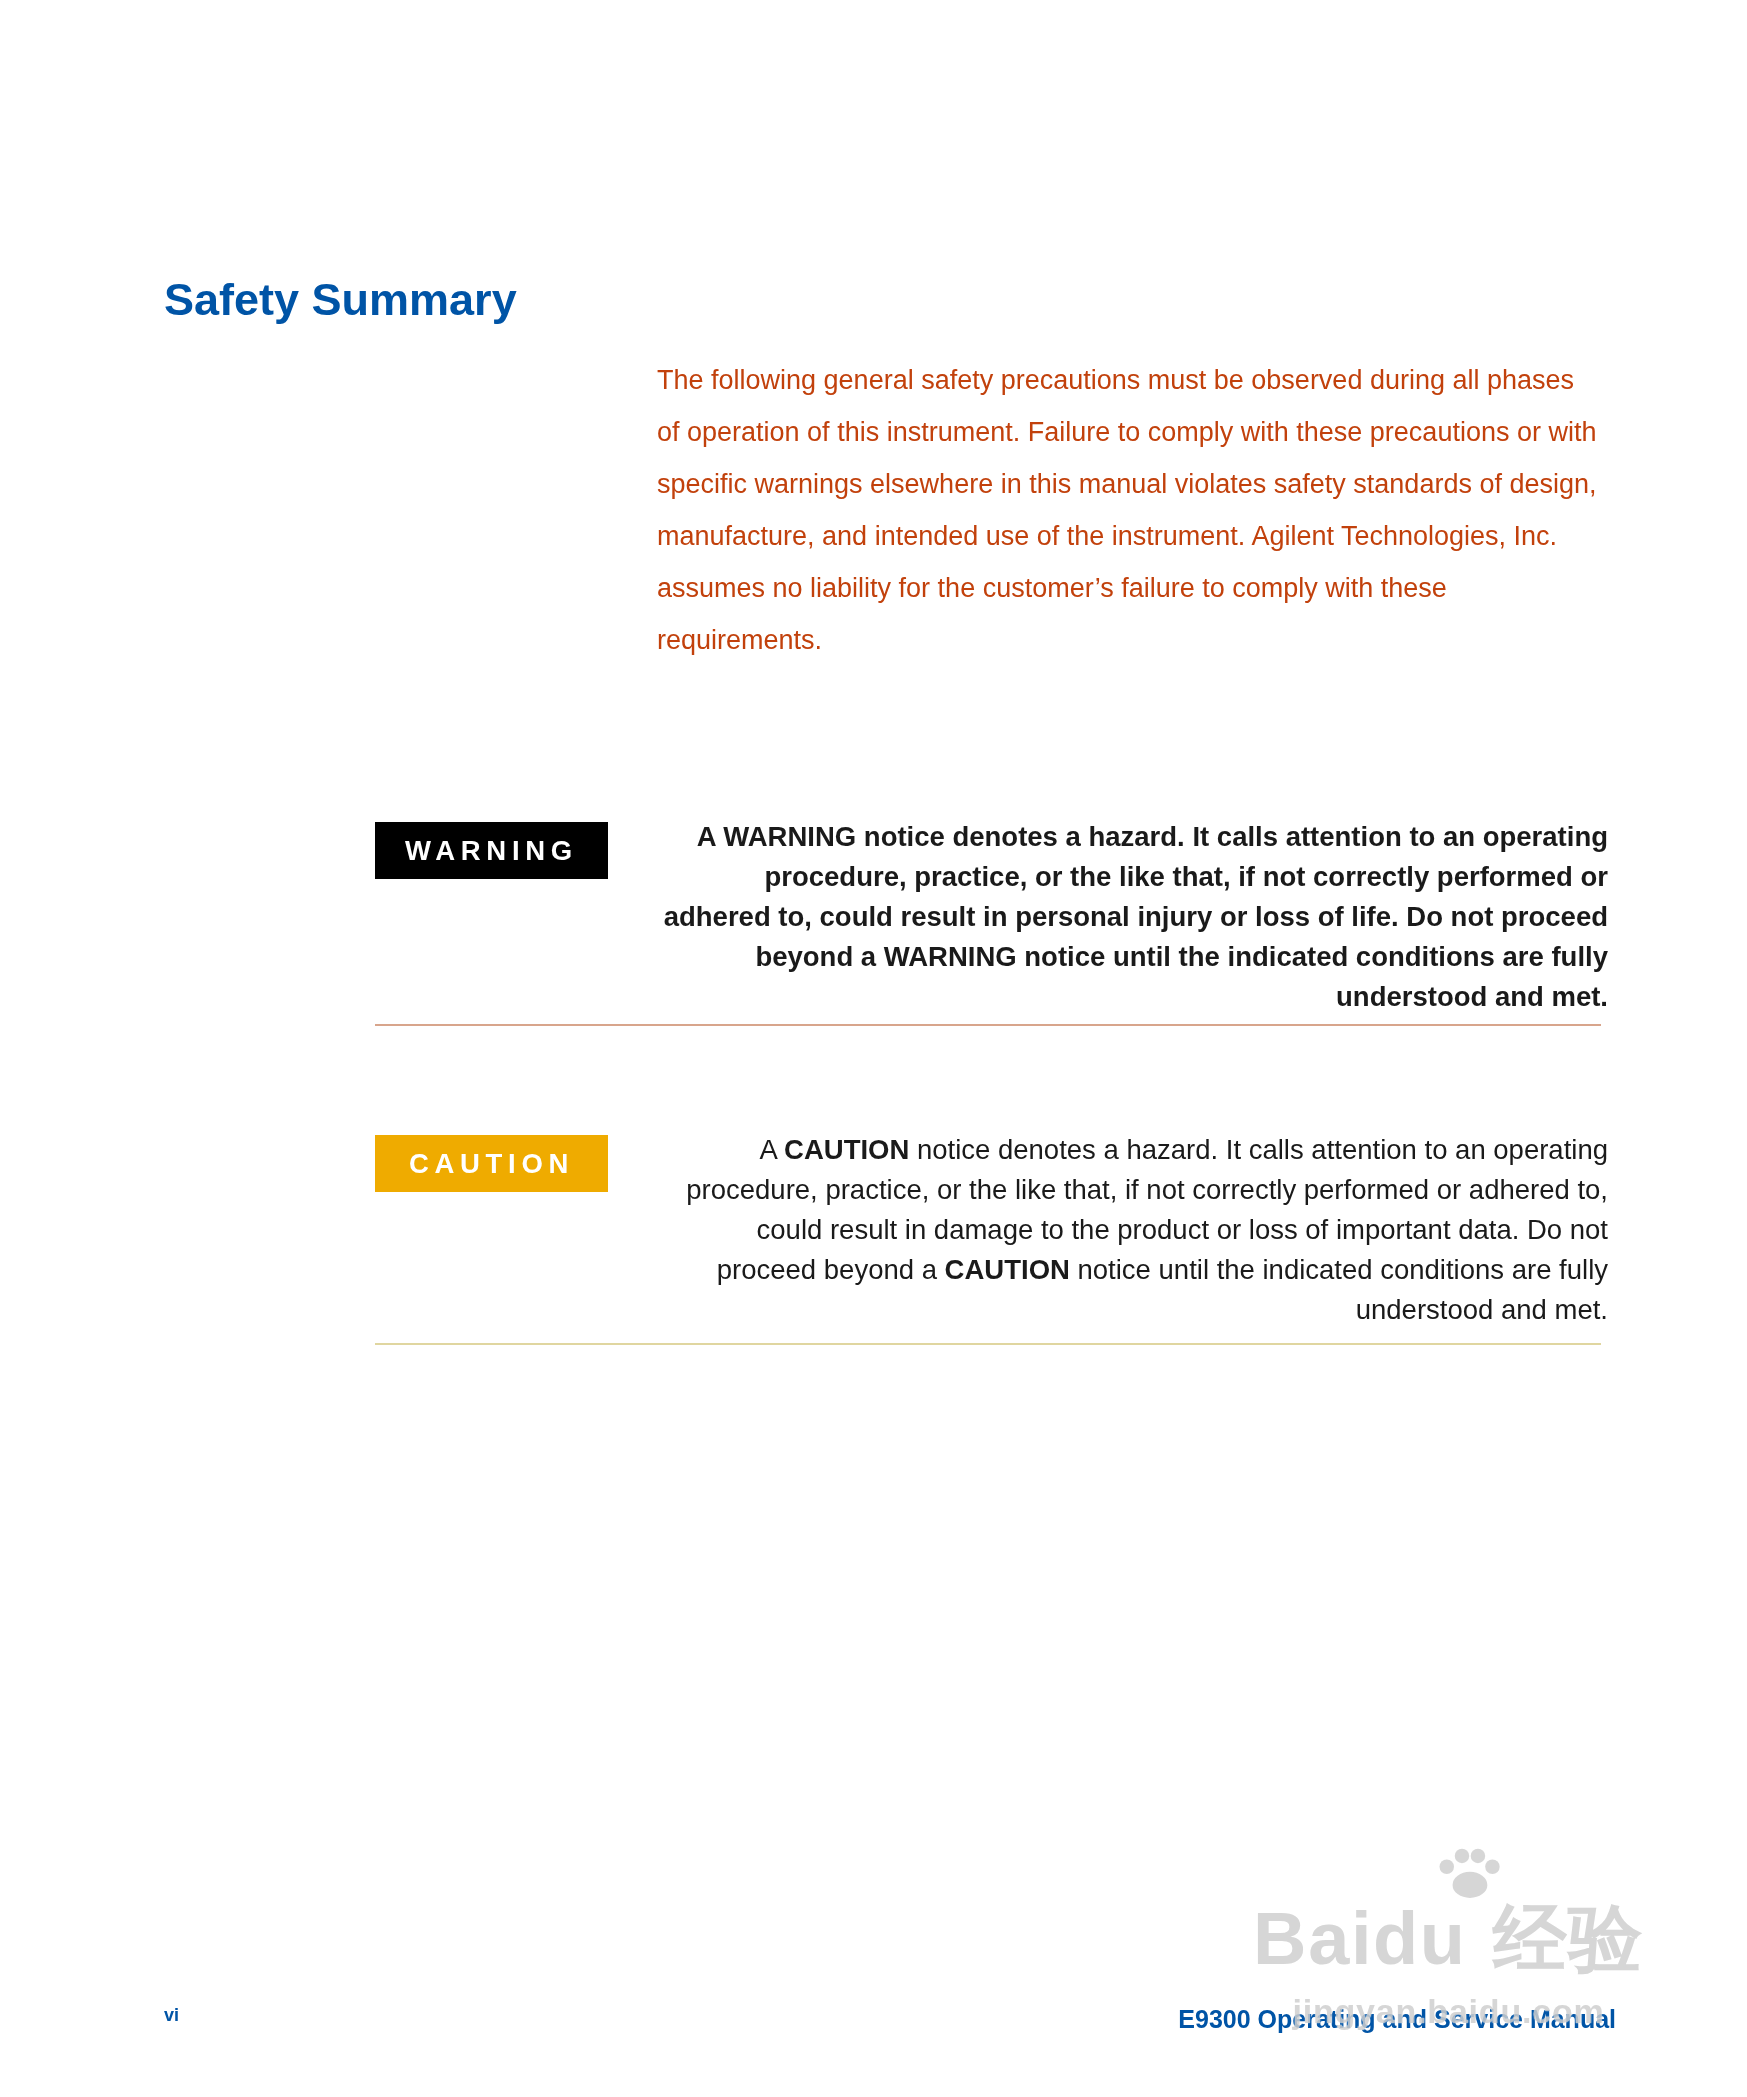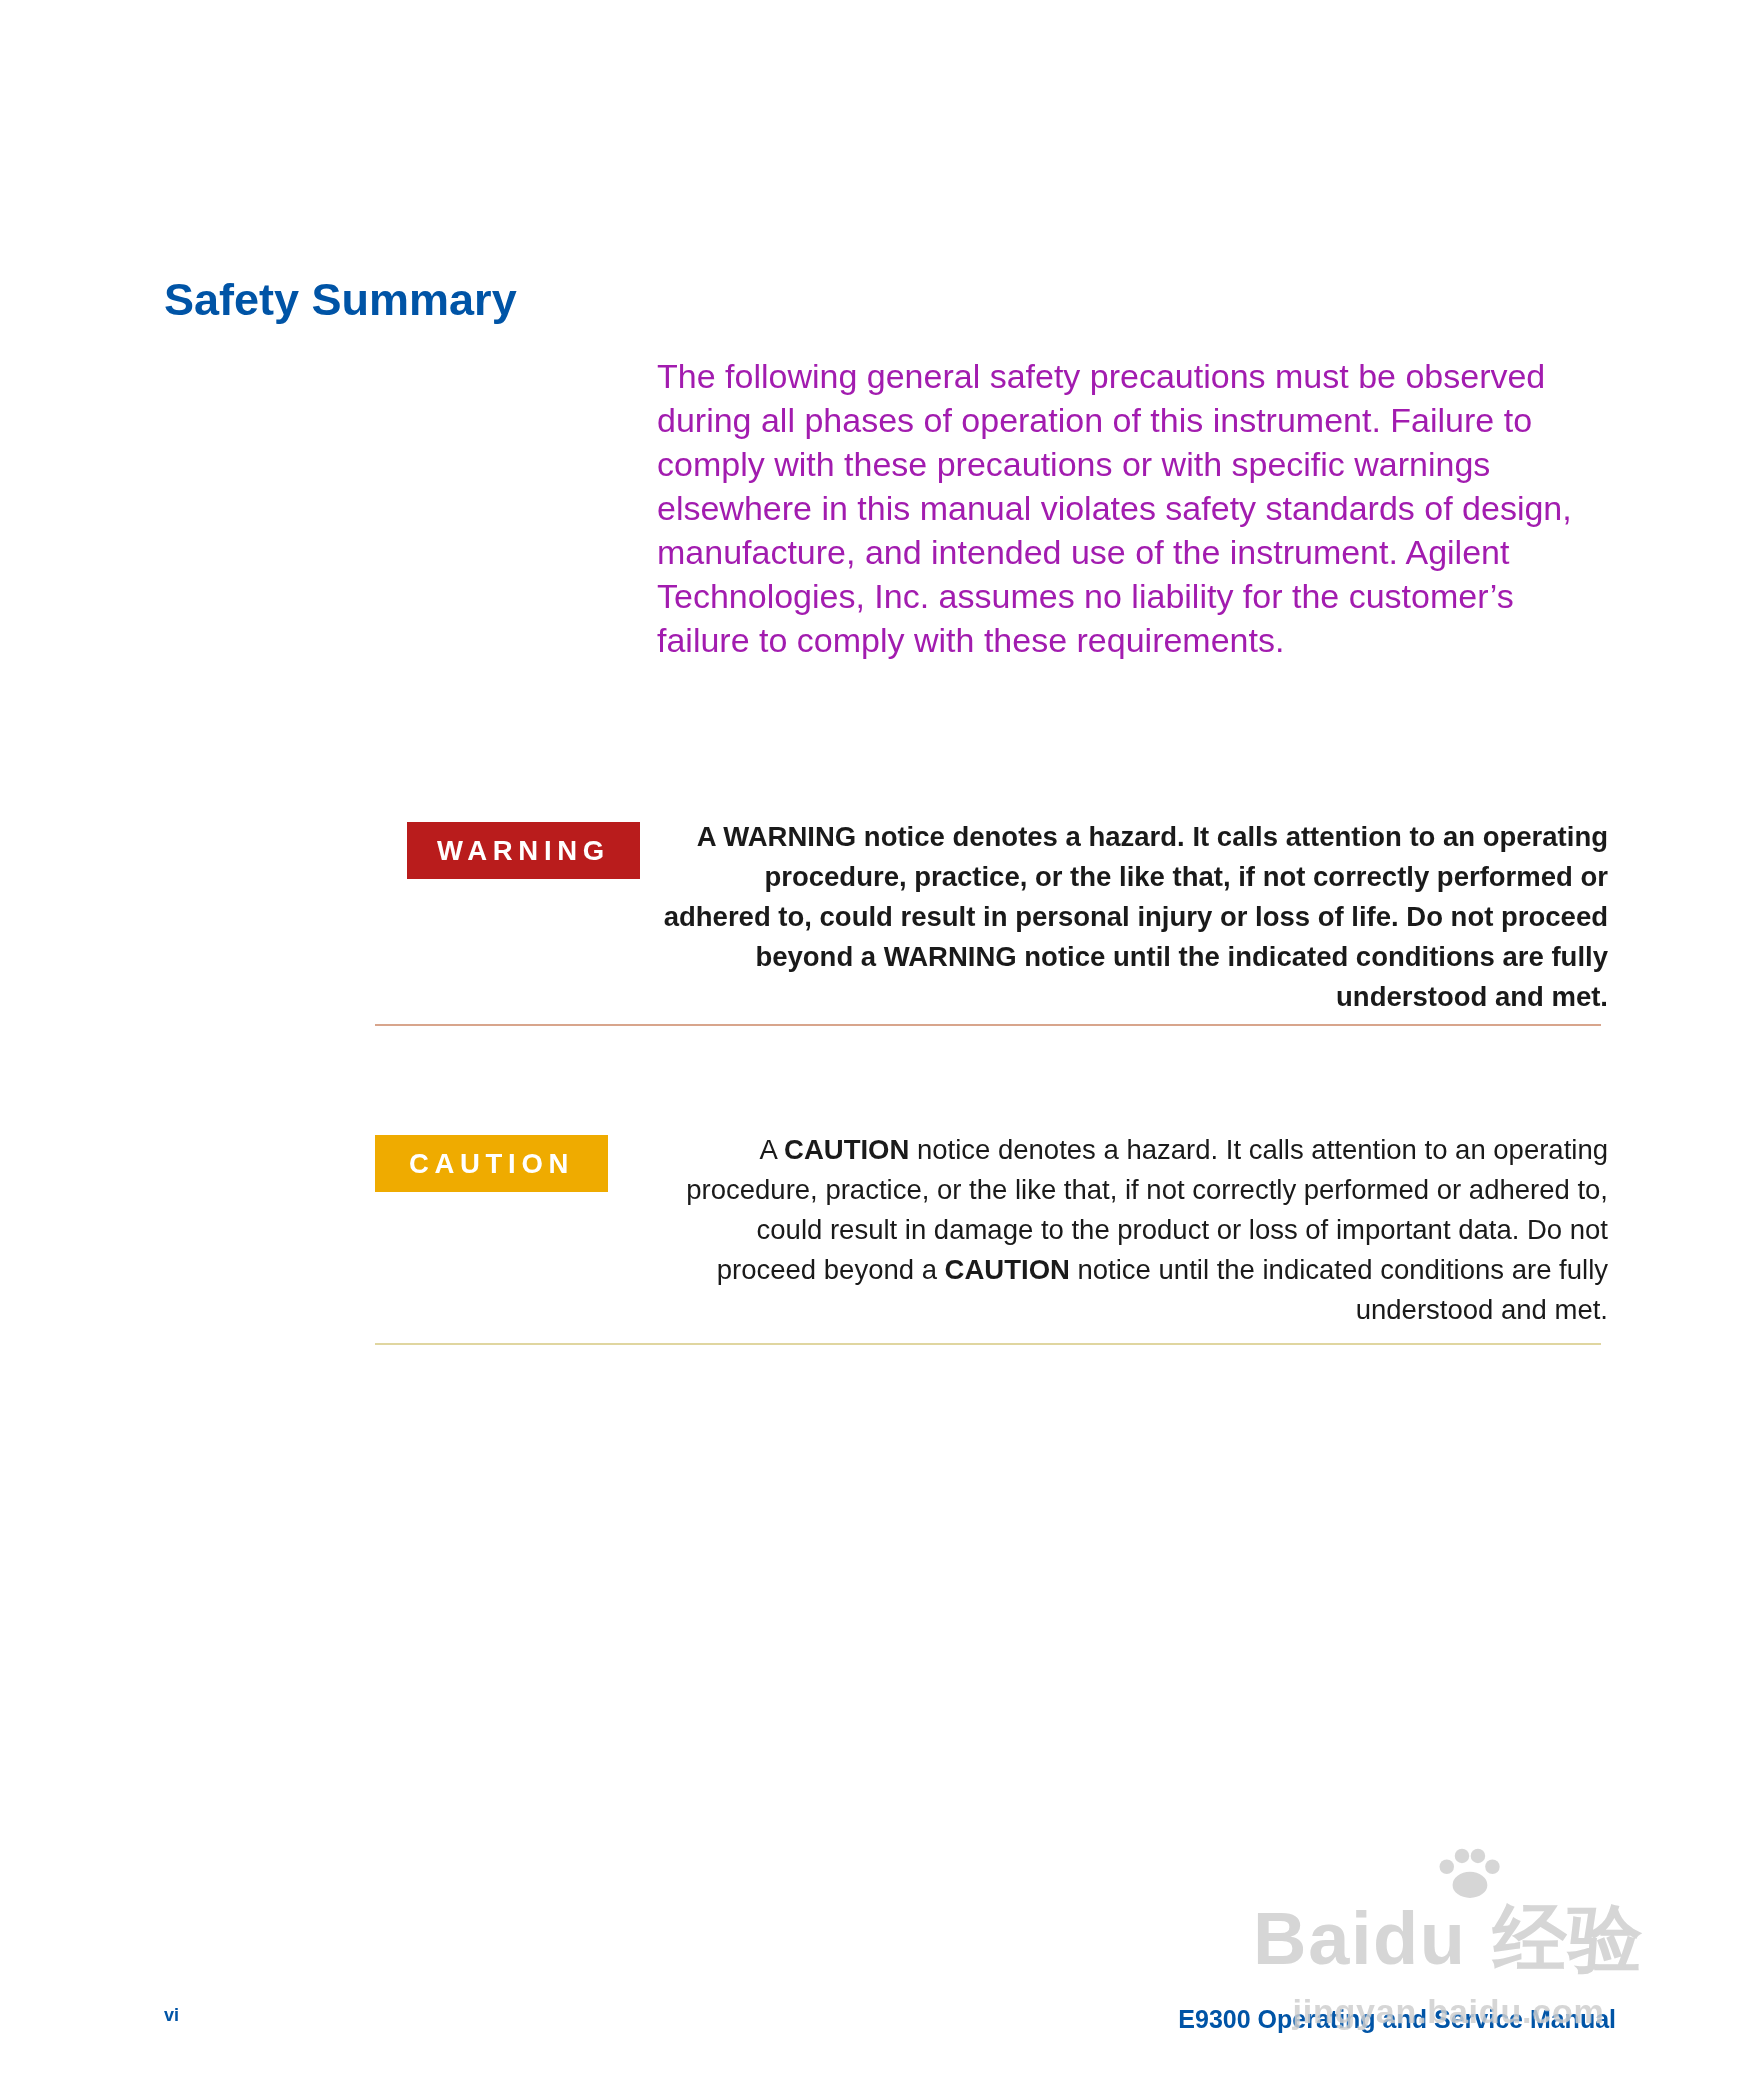--- a/index.html
+++ b/index.html
@@ -22,40 +22,40 @@
     font-weight: bold;
     letter-spacing: 0px;
   }
   #title-summary { top: 274px; }
   #title-notices { top: 689px; }
 
   .body-text {
     position: absolute;
     left: 657px;
     width: 947px;
-    font-size: 34px;
-    line-height: 44px;
-    color: #a21caf;
+    font-size: 27px;
+    line-height: 52px;
+    color: #c2410c;
   }
   #summary-body { top: 354px; }
 
   .notice-label {
     position: absolute;
     left: 375px;
     width: 233px;
     height: 57px;
     color: #ffffff;
     font-weight: bold;
     font-size: 27.5px;
     letter-spacing: 5.7px;
     display: flex;
     align-items: center;
     justify-content: center;
   }
-  #warning-label { top: 822px; background: #b91c1c; margin-left: 32px; }
+  #warning-label { top: 822px; background: #000000; }
   #caution-label { top: 1135px; background: #EFAB00; }
 
   .notice-text {
     position: absolute;
     left: 657px;
     width: 951px;
     font-size: 27.5px;
     line-height: 40px;
     color: #1a1a1a;
     text-align: right;

